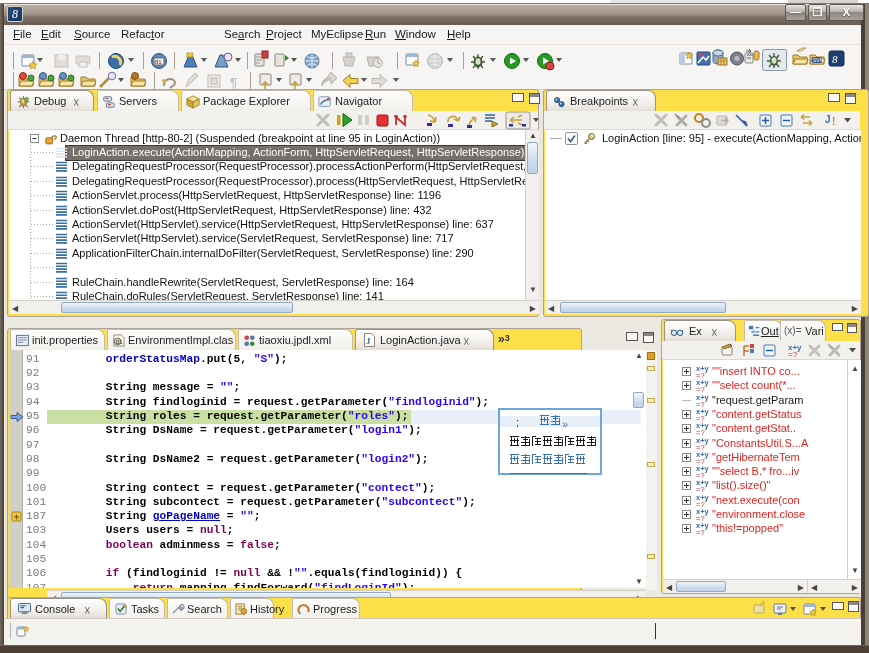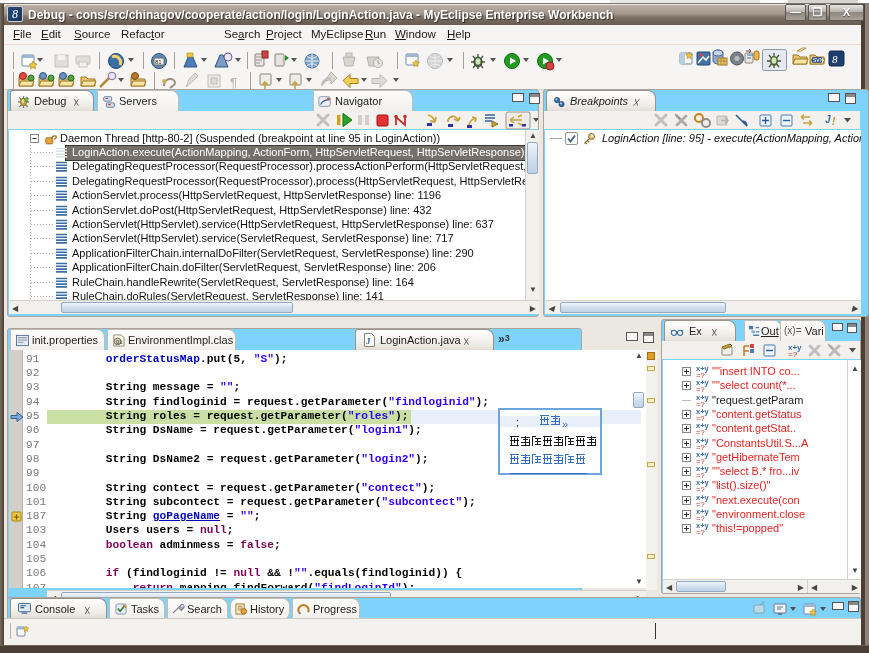--- a/index.html
+++ b/index.html
@@ -18,21 +18,21 @@
 .winbtn { position:absolute; top:-1px; height:17px; border:1px solid #5d564e; border-radius:2px;
   background:linear-gradient(#e8e6e3,#b7b2ac 45%,#8f8880 50%,#a9a29a); color:#fff; text-align:center;
   font-size:11px; font-weight:bold; line-height:15px; text-shadow:0 1px 1px #555; }
 
 #menubar { position:absolute; left:4px; top:25px; width:857px; height:19px; background:#f7f5f3; font-size:11.5px; color:#1a1a1a; }
 
 #menubar u { text-decoration:underline; }
 
 #toolbar { position:absolute; left:4px; top:44px; width:857px; height:46px; background:#f7f5f3; border-bottom:1px solid #d8d2cc; border-top:1px solid #f0dcd6; }
 
-.panel { position:absolute; background:#7dd3fc; border:1px solid #aca49c; border-radius:3px; }
+.panel { position:absolute; background:#fde047; border:1px solid #aca49c; border-radius:3px; }
 .tab { position:absolute; top:0; height:21px; font-size:11px; color:#222; white-space:nowrap; border:1px solid #c3bcb4; border-bottom:none; border-radius:2px 8px 0 0; background:linear-gradient(#fdfdfc,#f2f0ec); }
 .tab.active { background:linear-gradient(#ffffff,#f0ede8 70%,#e2ddd6); border:1px solid #9a9289; border-bottom:none; border-radius:3px 8px 0 0; }
 .content { position:absolute; background:#fff; }
 
 .hscroll { position:absolute; height:14px; background:#f2f0ed; border-top:1px solid #d5d0ca; }
 .vscroll { position:absolute; width:14px; background:#f2f0ed; }
 .sthumb { position:absolute; background:linear-gradient(#f0f5fa,#cddcec 60%,#c0d2e6); border:1px solid #93a9c3; border-radius:2px; }
 .sarrow { position:absolute; font-size:8px; color:#4a453f; }
 
 .trow { position:absolute; font-size:11px; color:#111; white-space:nowrap; }
@@ -70,21 +70,20 @@
 <div id="frame"></div>
 <div id="topedge">
     <div class="abs" style="left:610px;top:0;width:150px;height:3px;background:#e8e6e2;"></div>
     <div class="abs" style="left:788px;top:0;width:70px;height:3px;background:#d8d5d0;"></div>
   </div>
 <div id="borderL"></div>
 <div id="borderR"></div>
 <div id="borderB"></div>
 <div id="titlebar">
   <div class="logo">8</div>
-  <div class="ttext">Debug - cons/src/chinagov/cooperate/action/login/LoginAction.java - MyEclipse Enterprise Workbench</div>
   <div class="winbtn" style="left:781px;width:21px;">—</div>
   <div class="winbtn" style="left:804px;width:19px;">❐</div>
   <div class="winbtn" style="left:825px;width:35px;">X</div>
 </div>
 <div id="menubar">
     <span class="abs" style="left:9px;top:3px;"><u>F</u>ile</span>
     <span class="abs" style="left:37px;top:3px;"><u>E</u>dit</span>
     <span class="abs" style="left:70px;top:3px;"><u>S</u>ource</span>
     <span class="abs" style="left:117px;top:3px;">Refac<u>t</u>or</span>
     <span class="abs" style="left:167px;top:3px;margin-top:38px;"><u>N</u>avigate</span>
@@ -331,20 +330,28 @@
     <span class="abs" style="left:62px;top:4px;font-size:12.5px;color:#555;">☓</span>
   </div>
   <div class="tab" style="left:89px; width:82px;">
     <svg class="abs" style="left:4px;top:4px" width="14" height="14" viewBox="0 0 16 16">
         <rect x="2" y="2" width="9" height="5" rx="1" fill="#d9e2ee" stroke="#55709a"></rect>
         <rect x="5" y="9" width="9" height="5" rx="1" fill="#d9e2ee" stroke="#55709a"></rect>
         <path d="M4 4 h3 M7 11 h3" stroke="#b04a2a" stroke-width="1.4"></path>
       </svg>
     <span class="abs" style="left:21px;top:4px;">Servers</span>
   </div>
+  <div class="tab" style="left:173px; width:130px;">
+    <svg class="abs" style="left:4px;top:4px" width="14" height="14" viewBox="0 0 16 16">
+        <path d="M8 1 L15 4.5 L8 8 L1 4.5 Z" fill="#f2e29a" stroke="#a1821e"></path>
+        <path d="M1 4.5 L8 8 L8 15 L1 11.5 Z" fill="#cba83c" stroke="#a1821e"></path>
+        <path d="M15 4.5 L8 8 L8 15 L15 11.5 Z" fill="#e3c564" stroke="#a1821e"></path>
+      </svg>
+    <span class="abs" style="left:21px;top:4px;">Package Explorer</span>
+  </div>
   <div class="tab" style="left:305px; width:100px;">
     <svg class="abs" style="left:4px;top:4px" width="14" height="14" viewBox="0 0 16 16">
         <rect x="1" y="2" width="13" height="11" rx="2" fill="#eceff4" stroke="#7a8faa"></rect>
         <path d="M3 11 c2-5 7-5 9-6" stroke="#3464a0" stroke-width="1.5" fill="none"></path>
         <circle cx="12" cy="4.6" r="1.8" fill="#c8504a"></circle>
       </svg>
     <span class="abs" style="left:21px;top:4px;">Navigator</span>
   </div>
   <div class="abs" style="left:504px;top:3px;width:12px;height:9px;border:1px solid #555;background:#faf9f7"></div>
   <div class="abs" style="left:521px;top:3px;width:11px;height:11px;border:1px solid #555;background:#faf9f7">
@@ -444,21 +451,20 @@
 <div class="trow" style="left:63px;top:102.4px;">ActionServlet(HttpServlet).service(ServletRequest, ServletResponse) line: 717</div>
 <div class="abs" style="left:22px;top:122.8px;width:22px;height:1px;background:repeating-linear-gradient(90deg,#aaa 0 1px,transparent 1px 3px);"></div>
 <svg class="abs" style="left:46px;top:117.8px" width="13" height="12" viewBox="0 0 13 12">
         <path d="M1 1.5 h11 M1 4.3 h11 M1 7.1 h11 M1 9.9 h11" stroke="#3a6ea5" stroke-width="1.6"></path>
       </svg>
 <div class="trow" style="left:63px;top:116.8px;">ApplicationFilterChain.internalDoFilter(ServletRequest, ServletResponse) line: 290</div>
 <div class="abs" style="left:22px;top:137.2px;width:22px;height:1px;background:repeating-linear-gradient(90deg,#aaa 0 1px,transparent 1px 3px);"></div>
 <svg class="abs" style="left:46px;top:132.2px" width="13" height="12" viewBox="0 0 13 12">
         <path d="M1 1.5 h11 M1 4.3 h11 M1 7.1 h11 M1 9.9 h11" stroke="#3a6ea5" stroke-width="1.6"></path>
       </svg>
-<div class="trow" style="left:63px;top:131.2px;">ApplicationFilterChain.doFilter(ServletRequest, ServletResponse) line: 206</div>
 <div class="abs" style="left:22px;top:151.6px;width:22px;height:1px;background:repeating-linear-gradient(90deg,#aaa 0 1px,transparent 1px 3px);"></div>
 <svg class="abs" style="left:46px;top:146.6px" width="13" height="12" viewBox="0 0 13 12">
         <path d="M1 1.5 h11 M1 4.3 h11 M1 7.1 h11 M1 9.9 h11" stroke="#3a6ea5" stroke-width="1.6"></path>
       </svg>
 <div class="trow" style="left:63px;top:145.6px;">RuleChain.handleRewrite(ServletRequest, ServletResponse) line: 164</div>
 <div class="abs" style="left:22px;top:166.0px;width:22px;height:1px;background:repeating-linear-gradient(90deg,#aaa 0 1px,transparent 1px 3px);"></div>
 <svg class="abs" style="left:46px;top:161.0px" width="13" height="12" viewBox="0 0 13 12">
         <path d="M1 1.5 h11 M1 4.3 h11 M1 7.1 h11 M1 9.9 h11" stroke="#3a6ea5" stroke-width="1.6"></path>
       </svg>
 <div class="trow" style="left:63px;top:160.0px;">RuleChain.doRules(ServletRequest, ServletResponse) line: 141</div>
@@ -469,21 +475,21 @@
     <div class="sthumb" style="left:1px;top:12px;width:11px;height:32px;"></div>
     <div class="sarrow" style="left:3px;top:155px;">▼</div>
   </div>
 
   <div class="hscroll" style="left:1px;top:210px;width:530px;">
     <div class="sarrow" style="left:3px;top:3px;">◀</div>
     <div class="sthumb" style="left:52px;top:1px;width:232px;height:11px;"></div>
     <div class="sarrow" style="right:3px;top:3px;">▶</div>
   </div>
 </div>
-<div id="bpPanel" class="panel" style="left:543px; top:89px; width:326px; height:228px;font-style:italic;">
+<div id="bpPanel" class="panel" style="left:543px; top:89px; width:326px; height:228px;">
   <div class="tab active" style="left:2px; width:110px;">
     <svg class="abs" style="left:6px;top:5px" width="13" height="13" viewBox="0 0 16 16">
         <circle cx="5" cy="5" r="3.2" fill="#3a6ea5" stroke="#1d4a77"></circle>
         <circle cx="4.2" cy="4.2" r="1.1" fill="#cfe0f2"></circle>
         <circle cx="10.5" cy="10" r="3.2" fill="#3a6ea5" stroke="#1d4a77"></circle>
         <circle cx="9.7" cy="9.2" r="1.1" fill="#cfe0f2"></circle>
       </svg>
     <span class="abs" style="left:23px;top:4px;">Breakpoints</span>
     <span class="abs" style="left:85px;top:4px;font-size:12.5px;color:#555;">☓</span>
   </div>
@@ -555,20 +561,29 @@
       </svg>
     <span class="abs" style="left:21px;top:4px;">init.properties</span>
   </div>
   <div class="tab" style="left:99px; width:129px;">
     <svg class="abs" style="left:4px;top:4px" width="13" height="13" viewBox="0 0 14 14">
         <path d="M2 1 h8 l3 3 v9 h-11 Z" fill="#fbf8e8" stroke="#8a867f"></path>
         <circle cx="6" cy="8" r="3.6" fill="#d8cfa8" stroke="#6a6a5a"></circle>
         <text x="4.3" y="10.5" font-size="6.5" fill="#333">01</text>
       </svg>
     <span class="abs" style="left:20px;top:4px;">EnvironmentImpl.clas</span>
+  </div>
+  <div class="tab" style="left:230px; width:115px;">
+    <svg class="abs" style="left:4px;top:4px" width="13" height="13" viewBox="0 0 14 14">
+        <circle cx="4" cy="4" r="2.5" fill="#d04545"></circle>
+        <circle cx="10" cy="4" r="2.5" fill="#4a7ab0"></circle>
+        <circle cx="4" cy="10.5" r="2.5" fill="#4a7ab0"></circle>
+        <circle cx="10" cy="10.5" r="2.5" fill="#3a8a3a"></circle>
+      </svg>
+    <span class="abs" style="left:20px;top:4px;">tiaoxiu.jpdl.xml</span>
   </div>
   <div class="tab active" style="left:347px; width:139px;">
     <svg class="abs" style="left:7px;top:3px" width="13" height="14" viewBox="0 0 13 14">
         <path d="M1.5 0.5 h7 l3 3 v10 h-10 Z" fill="#fdfdfa" stroke="#8a867f"></path>
         <text x="3" y="11" font-size="9" font-weight="bold" fill="#3a6ea5" font-family="Liberation Serif,serif">J</text>
       </svg>
     <span class="abs" style="left:24px;top:4px;">LoginAction.java</span>
     <span class="abs" style="left:107px;top:4px;font-size:12.5px;color:#555;">☓</span>
   </div>
   <div class="abs" style="left:490px;top:3px;font-size:12px;color:#333;font-weight:bold;">»<span style="font-size:9px;vertical-align:2px;">3</span></div>
@@ -846,21 +861,21 @@
       </svg>
     <span class="abs" style="left:21px;top:4px;">Tasks</span>
   </div>
   <div class="tab" style="left:159px; width:61px;">
     <svg class="abs" style="left:4px;top:4px" width="13" height="12" viewBox="0 0 14 13">
         <path d="M1 11 l6-6 m0 0 l3-3 3 3 -3 3 Z" fill="#c8ccd4" stroke="#7a7e88" stroke-width="1.2"></path>
         <circle cx="11" cy="3.5" r="2" fill="#e8e4f0" stroke="#7a6aa8"></circle>
       </svg>
     <span class="abs" style="left:19px;top:4px;">Search</span>
   </div>
-  <div class="tab" style="left:222px; width:60px;border-radius:7px;">
+  <div class="tab" style="left:222px; width:44px;">
     <svg class="abs" style="left:4px;top:4px" width="12" height="12" viewBox="0 0 13 13">
         <rect x="1" y="1" width="9" height="11" fill="#f6ecd4" stroke="#a07828"></rect>
         <path d="M3 3.5 h5 M3 5.5 h5 M3 7.5 h4" stroke="#a07828" stroke-width="0.9"></path>
         <circle cx="9.5" cy="9" r="3" fill="#e8a33c" stroke="#9c6d14"></circle>
       </svg>
     <span class="abs" style="left:19px;top:4px;">History</span>
   </div>
   <div class="tab" style="left:284px; width:68px;">
     <svg class="abs" style="left:4px;top:4px" width="13" height="12" viewBox="0 0 14 13">
         <path d="M2 10 a5.5 5.5 0 1 1 10 0" fill="none" stroke="#c87828" stroke-width="2.2"></path>

